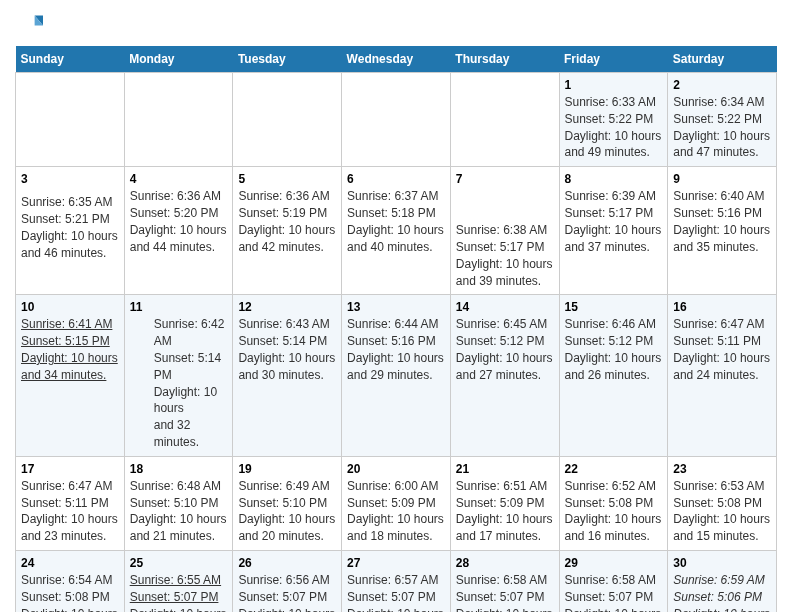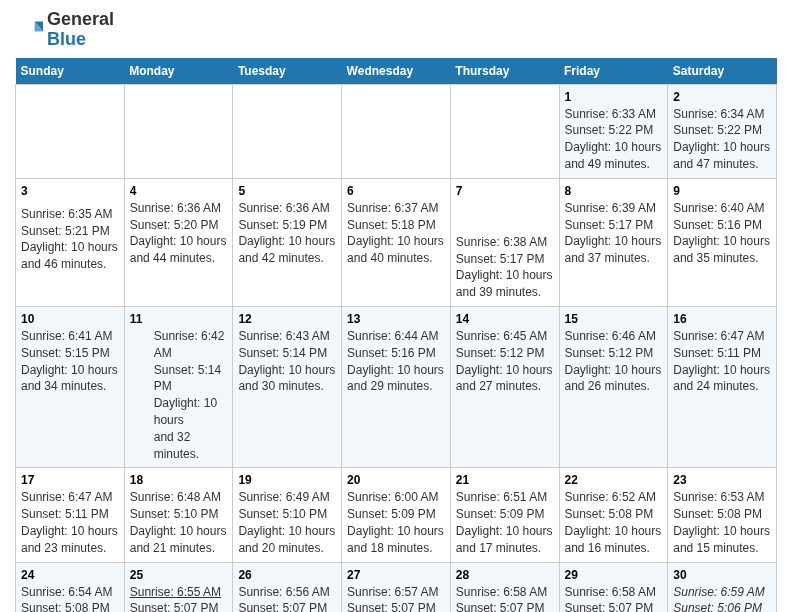--- a/index.html
+++ b/index.html
@@ -90,24 +90,20 @@
   </style>
 </head>
 <body>
 
 <div class="header">
   <div class="logo">
     <svg class="logo-icon" viewBox="0 0 40 40">
       <polygon points="28,8 40,8 40,22" fill="#2176AE"></polygon>
       <polygon points="28,8 40,22 28,22" fill="#5BA4D4"></polygon>
     </svg>
-    <div class="logo-text">
-      <span class="general">General</span><br>
-      <span class="blue">Blue</span>
-    </div>
   </div>
   <div class="title-block">
     <h1></h1>
     <div class="subtitle"></div>
   </div>
 </div>
 
 <table>
   <thead>
     <tr>
@@ -189,21 +185,21 @@
           <span class="day-num">9</span>
           <div class="day-detail" style="white-space: pre-line;">Sunrise: 6:40 AM
 Sunset: 5:16 PM
 Daylight: 10 hours
 and 35 minutes.</div>
         </td>
       </tr>
       <tr>
         <td>
           <span class="day-num">10</span>
-          <div class="day-detail" style="white-space: pre-line;">Sunrise: 6:41 AM
+          <div class="day-detail" style="white-space: pre-line; text-decoration: underline;">Sunrise: 6:41 AM
 Sunset: 5:15 PM
 Daylight: 10 hours
 and 34 minutes.</div>
         </td>
         <td>
           <span class="day-num">11</span>
           <div class="day-detail" style="white-space: pre-line; margin-left: 24px;">Sunrise: 6:42 AM
 Sunset: 5:14 PM
 Daylight: 10 hours
 and 32 minutes.</div>

